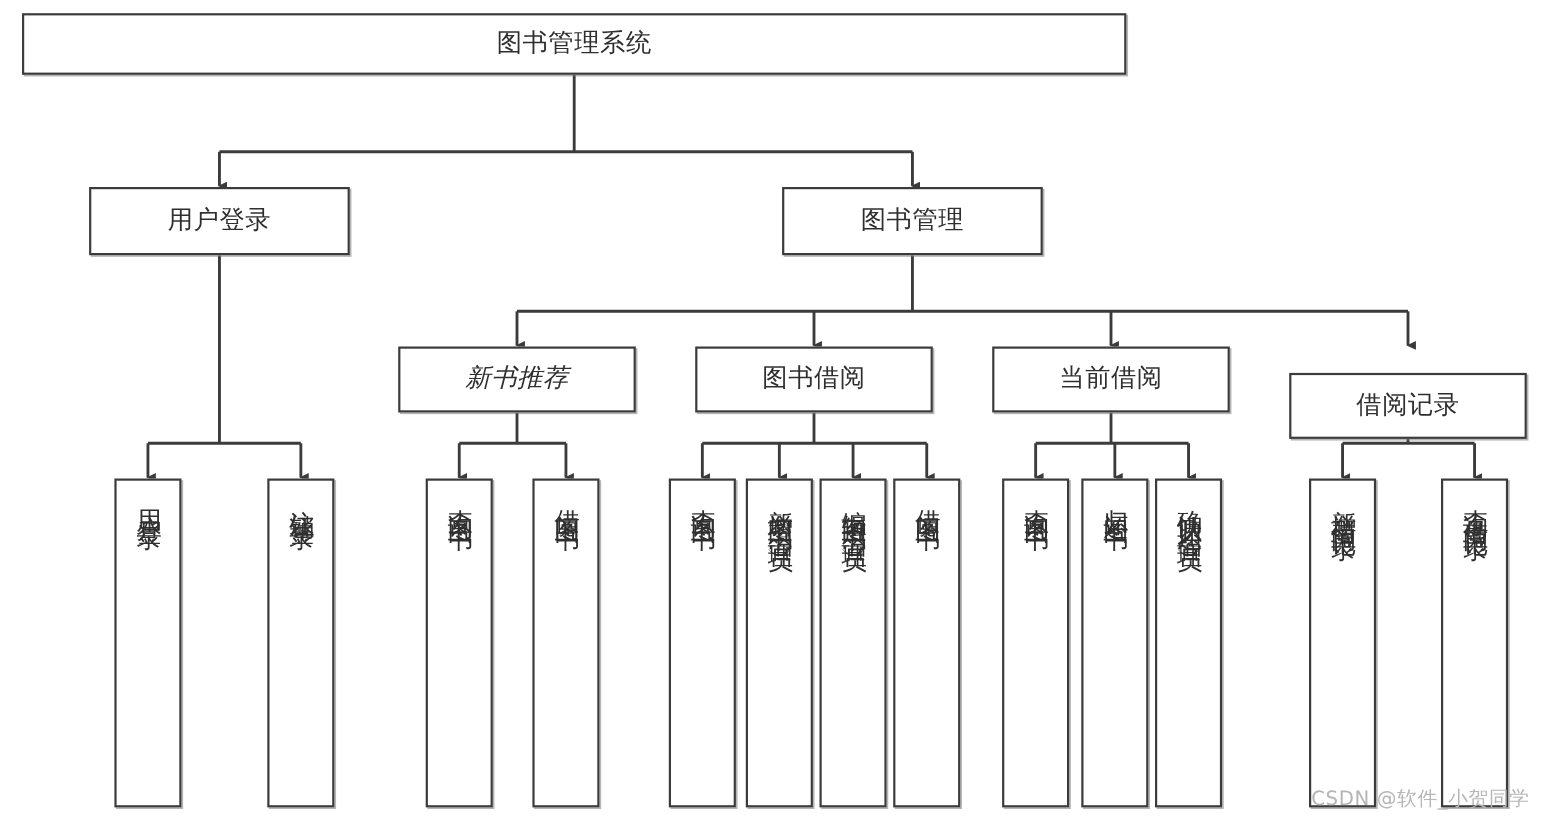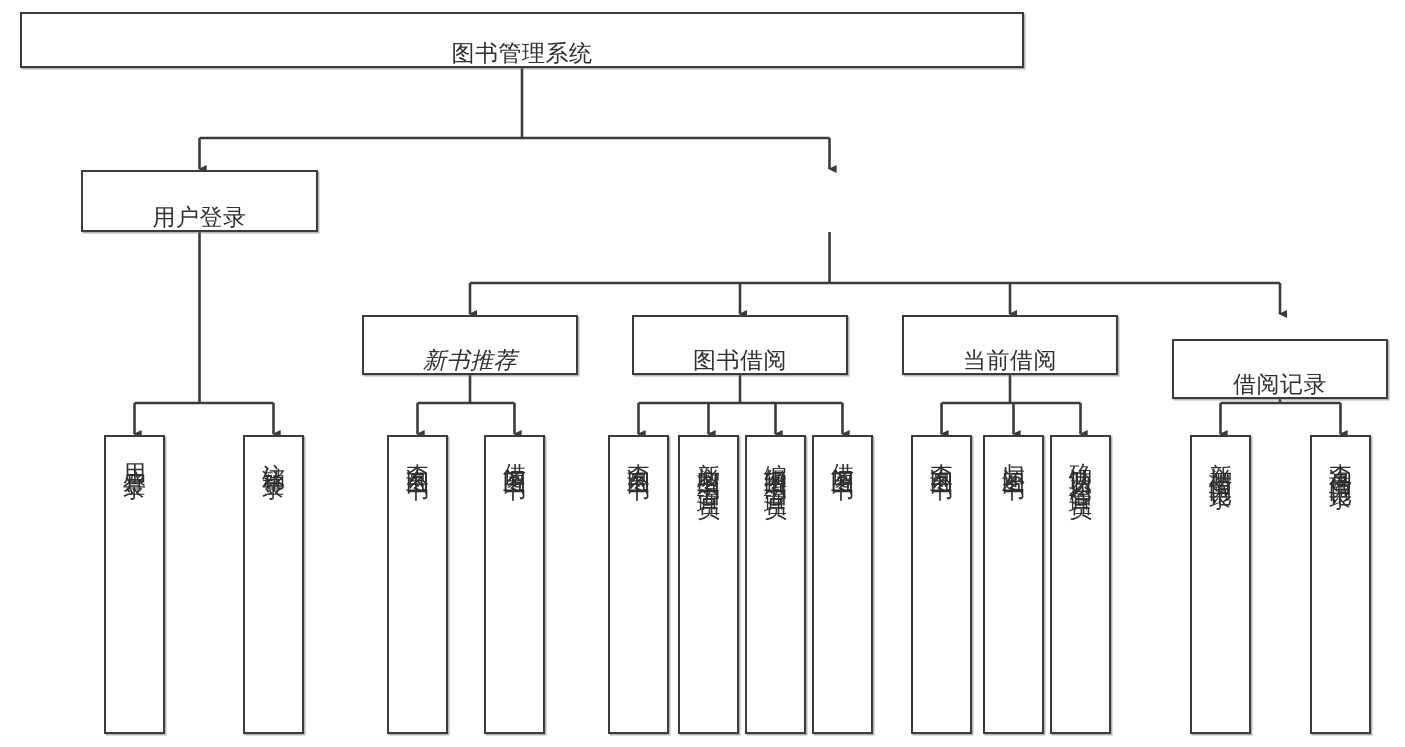--- a/index.html
+++ b/index.html
@@ -24,21 +24,21 @@
     width: 1405px;
     height: 747px;
   }
   .node-box {
     position: absolute;
     box-sizing: border-box;
     background: #ffffff;
     border: 2.5px solid #3b3b3b;
     box-shadow: 1.5px 1.5px 0 rgba(120,120,120,0.55);
     display: flex;
-    align-items: flex-end;
+    align-items: center;
     justify-content: center;
     color: #2a2a2a;
   }
   .node-label-h {
     font-size: 23px;
     line-height: 1.1;
     letter-spacing: 0.5px;
     white-space: nowrap;
     color: #2f2f2f;
   }
@@ -116,20 +116,23 @@
       </g>
   </svg>
 
   <div class="node-box" id="box-root" style="left: 20px; top: 12px; width: 1004px; height: 56px;">
     <span class="node-label-h">图书管理系统</span>
   </div>
 
   <div class="node-box" id="box-user-login" style="left: 81px; top: 170px; width: 237px; height: 62px;">
     <span class="node-label-h">用户登录</span>
   </div>
+  <div class="node-box" id="box-book-manage" style="left: 711px; top: 170px; width: 237px; height: 62px;">
+    <span class="node-label-h">图书管理</span>
+  </div>
 
   <div class="node-box" id="box-new-book-rec" style="left: 362px; top: 315px; width: 216px; height: 60px; font-style: italic;">
     <span class="node-label-h">新书推荐</span>
   </div>
   <div class="node-box" id="box-current-borrow" style="left: 902px; top: 315px; width: 216px; height: 60px;">
     <span class="node-label-h">当前借阅</span>
   </div>
   <div class="node-box" id="box-book-borrow" style="left: 632px; top: 315px; width: 216px; height: 60px;">
     <span class="node-label-h">图书借阅</span>
   </div>
@@ -170,14 +173,15 @@
   <div class="node-box vertical" id="box-leaf-confirm-return" style="left: 1050px; top: 435px; width: 61px; height: 299px;">
     <span class="node-label-v">确认归还（管理员）</span>
   </div>
   <div class="node-box vertical" id="box-leaf-add-record" style="left: 1190px; top: 435px; width: 61px; height: 299px;">
     <span class="node-label-v">新增借阅记录</span>
   </div>
   <div class="node-box vertical" id="box-leaf-query-record" style="left: 1310px; top: 435px; width: 61px; height: 299px;">
     <span class="node-label-v">查询借阅记录</span>
   </div>
 
+  <div class="watermark">CSDN @软件_小贺同学</div>
 
 </div>
 
 </body></html>

